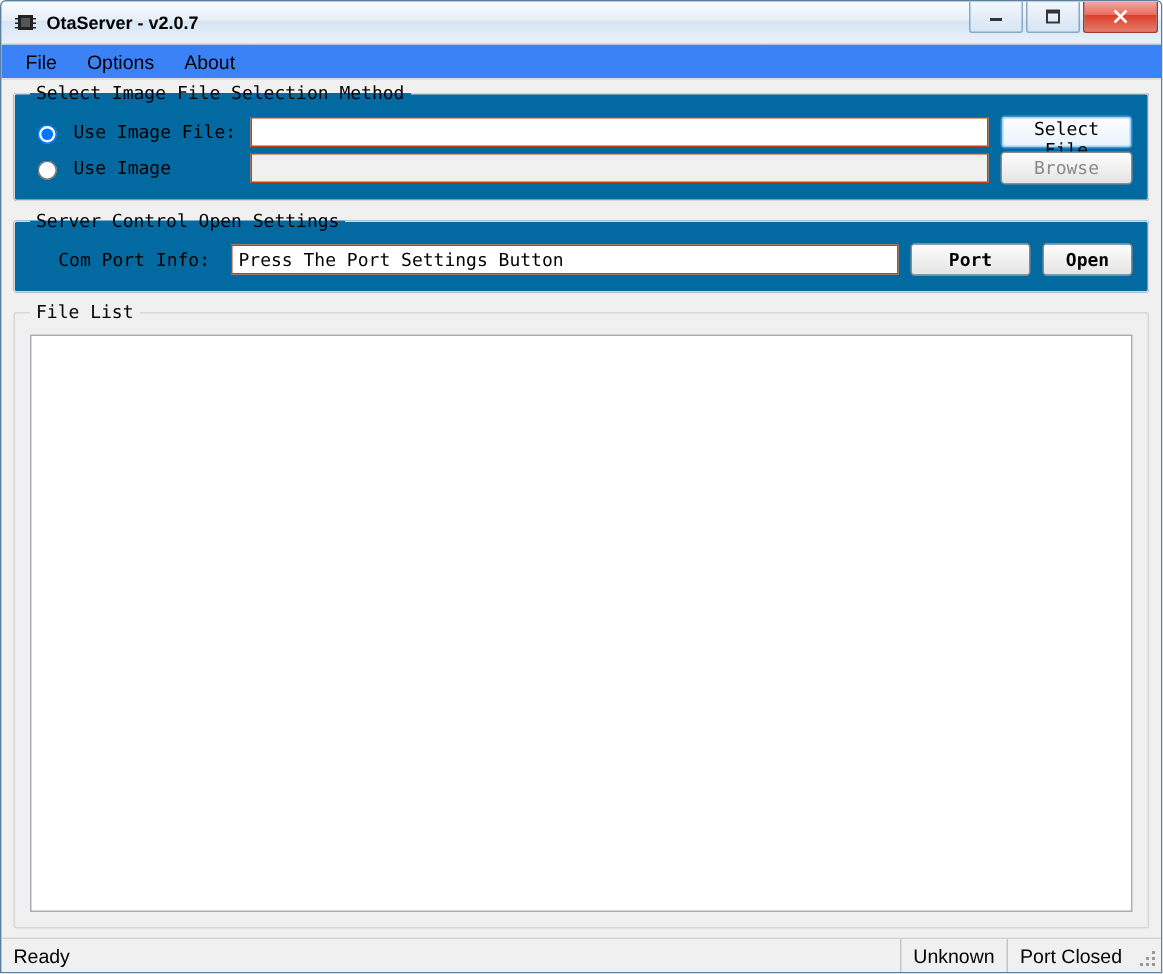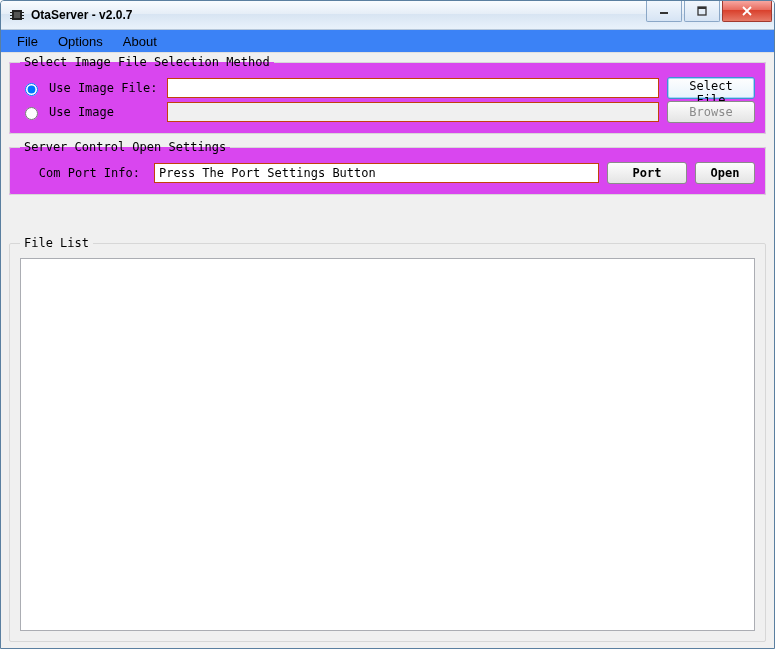--- a/index.html
+++ b/index.html
@@ -12,35 +12,35 @@
   .win-btn{width:34px;height:20px;margin-top:0;border:1px solid #8aa7c7;border-top:none;background:linear-gradient(to bottom,#f2f7fd,#d6e4f4);display:flex;align-items:center;justify-content:center;font-size:11px;color:#333;border-radius:0 0 2px 2px;margin-right:2px;}
   .win-btn.min{border-left:1px solid #8aa7c7;}
   .win-btn.close{width:48px;background:linear-gradient(to bottom,#f7a6a0 0%,#e86b5e 45%,#d9402c 46%,#e77a68 100%);border:1px solid #a13a2f;border-top:none;color:#fff;font-weight:bold;}
   .win-btn svg{display:block;}
   
   .menubar{height:22px;background:#3b82f6;border-bottom:1px solid #e0e0e0;display:flex;align-items:center;padding:0 6px;gap:0;}
   .menu-item{padding:3px 10px;font-size:13px;color:#000;}
   
   .client{flex:1;background:#f0f0f0;padding:2px 8px 6px 8px;display:flex;flex-direction:column;gap:6px;overflow:hidden;}
   fieldset{border:1px solid #d7d7d7;border-radius:2px;margin:0;padding:6px 10px 10px 10px;box-sizing:border-box;}
-  fieldset.software-groupbox{background:#d946ef;}
+  fieldset.software-groupbox{background:#0369a1;}
   legend{font-family:SimSun,"MS Sans Serif",monospace;font-size:12px;color:#000;padding:0 4px;}
   .mono{font-family:SimSun,"MS Sans Serif",monospace;font-size:12px;}
   .row{display:flex;align-items:center;gap:8px;margin-top:2px;}
   .radio{width:13px;height:13px;}
   .radio-label{width:110px;}
   input.text{flex:1;height:20px;border:1px solid #c2410c;background:#fff;box-sizing:border-box;padding:0 4px;font-family:SimSun,monospace;font-size:12px;}
   input.text.readonly{background:#f0f0f0;}
   button.btn{height:22px;width:88px;font-family:SimSun,monospace;font-size:12px;border:1px solid #8b8b8b;background:linear-gradient(to bottom,#fdfdfd,#e4e4e4);border-radius:3px;cursor:pointer;}
   button.btn.highlight{border:1px solid #3c93d6;box-shadow:inset 0 0 0 1px #a6d4f5;background:linear-gradient(to bottom,#fefefe,#e8f3fc);}
   button.btn:disabled{color:#8a8a8a;cursor:default;}
   .port-row .label{width:120px;text-align:right;padding-right:6px;}
   .port-row button.btn{width:80px;font-weight:bold;}
   
-  .lists{flex:1;display:flex;gap:12px;min-height:0;margin-top:35px;}
+  .lists{flex:1;display:flex;gap:12px;min-height:0;}
   .lists fieldset{flex:1;display:flex;flex-direction:column;min-height:0;}
   .listbox{flex:1;background:#fff;border:1px solid #abadb3;margin-top:2px;}
   
   .statusbar{height:22px;background:#f0f0f0;border-top:1px solid #d4d4d4;display:flex;align-items:center;font-size:13px;}
   .statusbar .pane{padding:0 8px;height:100%;display:flex;align-items:center;}
   .statusbar .pane.main{flex:1;border-right:none;}
   .statusbar .pane.seg{border-left:1px solid #c5c5c5;}
   .statusbar .grip{width:18px;height:100%;display:flex;align-items:flex-end;justify-content:flex-end;padding:0 2px 2px 0;box-sizing:border-box;}
   
   .app-icon svg{display:block;}
@@ -122,14 +122,31 @@
 
     <div class="lists">
       <fieldset>
         <legend>File List</legend>
         <div class="listbox"></div>
       </fieldset>
     </div>
 
   </div>
 
+  <div class="statusbar">
+    <div class="pane main">Ready</div>
+    <div class="pane seg">Unknown</div>
+    <div class="pane seg">Port Closed</div>
+    <div class="grip">
+      <svg width="12" height="12">
+          <g fill="#9a9a9a">
+        <rect x="8" y="0" width="2" height="2"></rect>
+            <rect x="4" y="4" width="2" height="2"></rect>
+            <rect x="8" y="4" width="2" height="2"></rect>
+        <rect x="0" y="8" width="2" height="2"></rect>
+            <rect x="4" y="8" width="2" height="2"></rect>
+            <rect x="8" y="8" width="2" height="2"></rect>
+      </g>
+        </svg>
+    </div>
+  </div>
 
 </div>
 
 </body></html>

